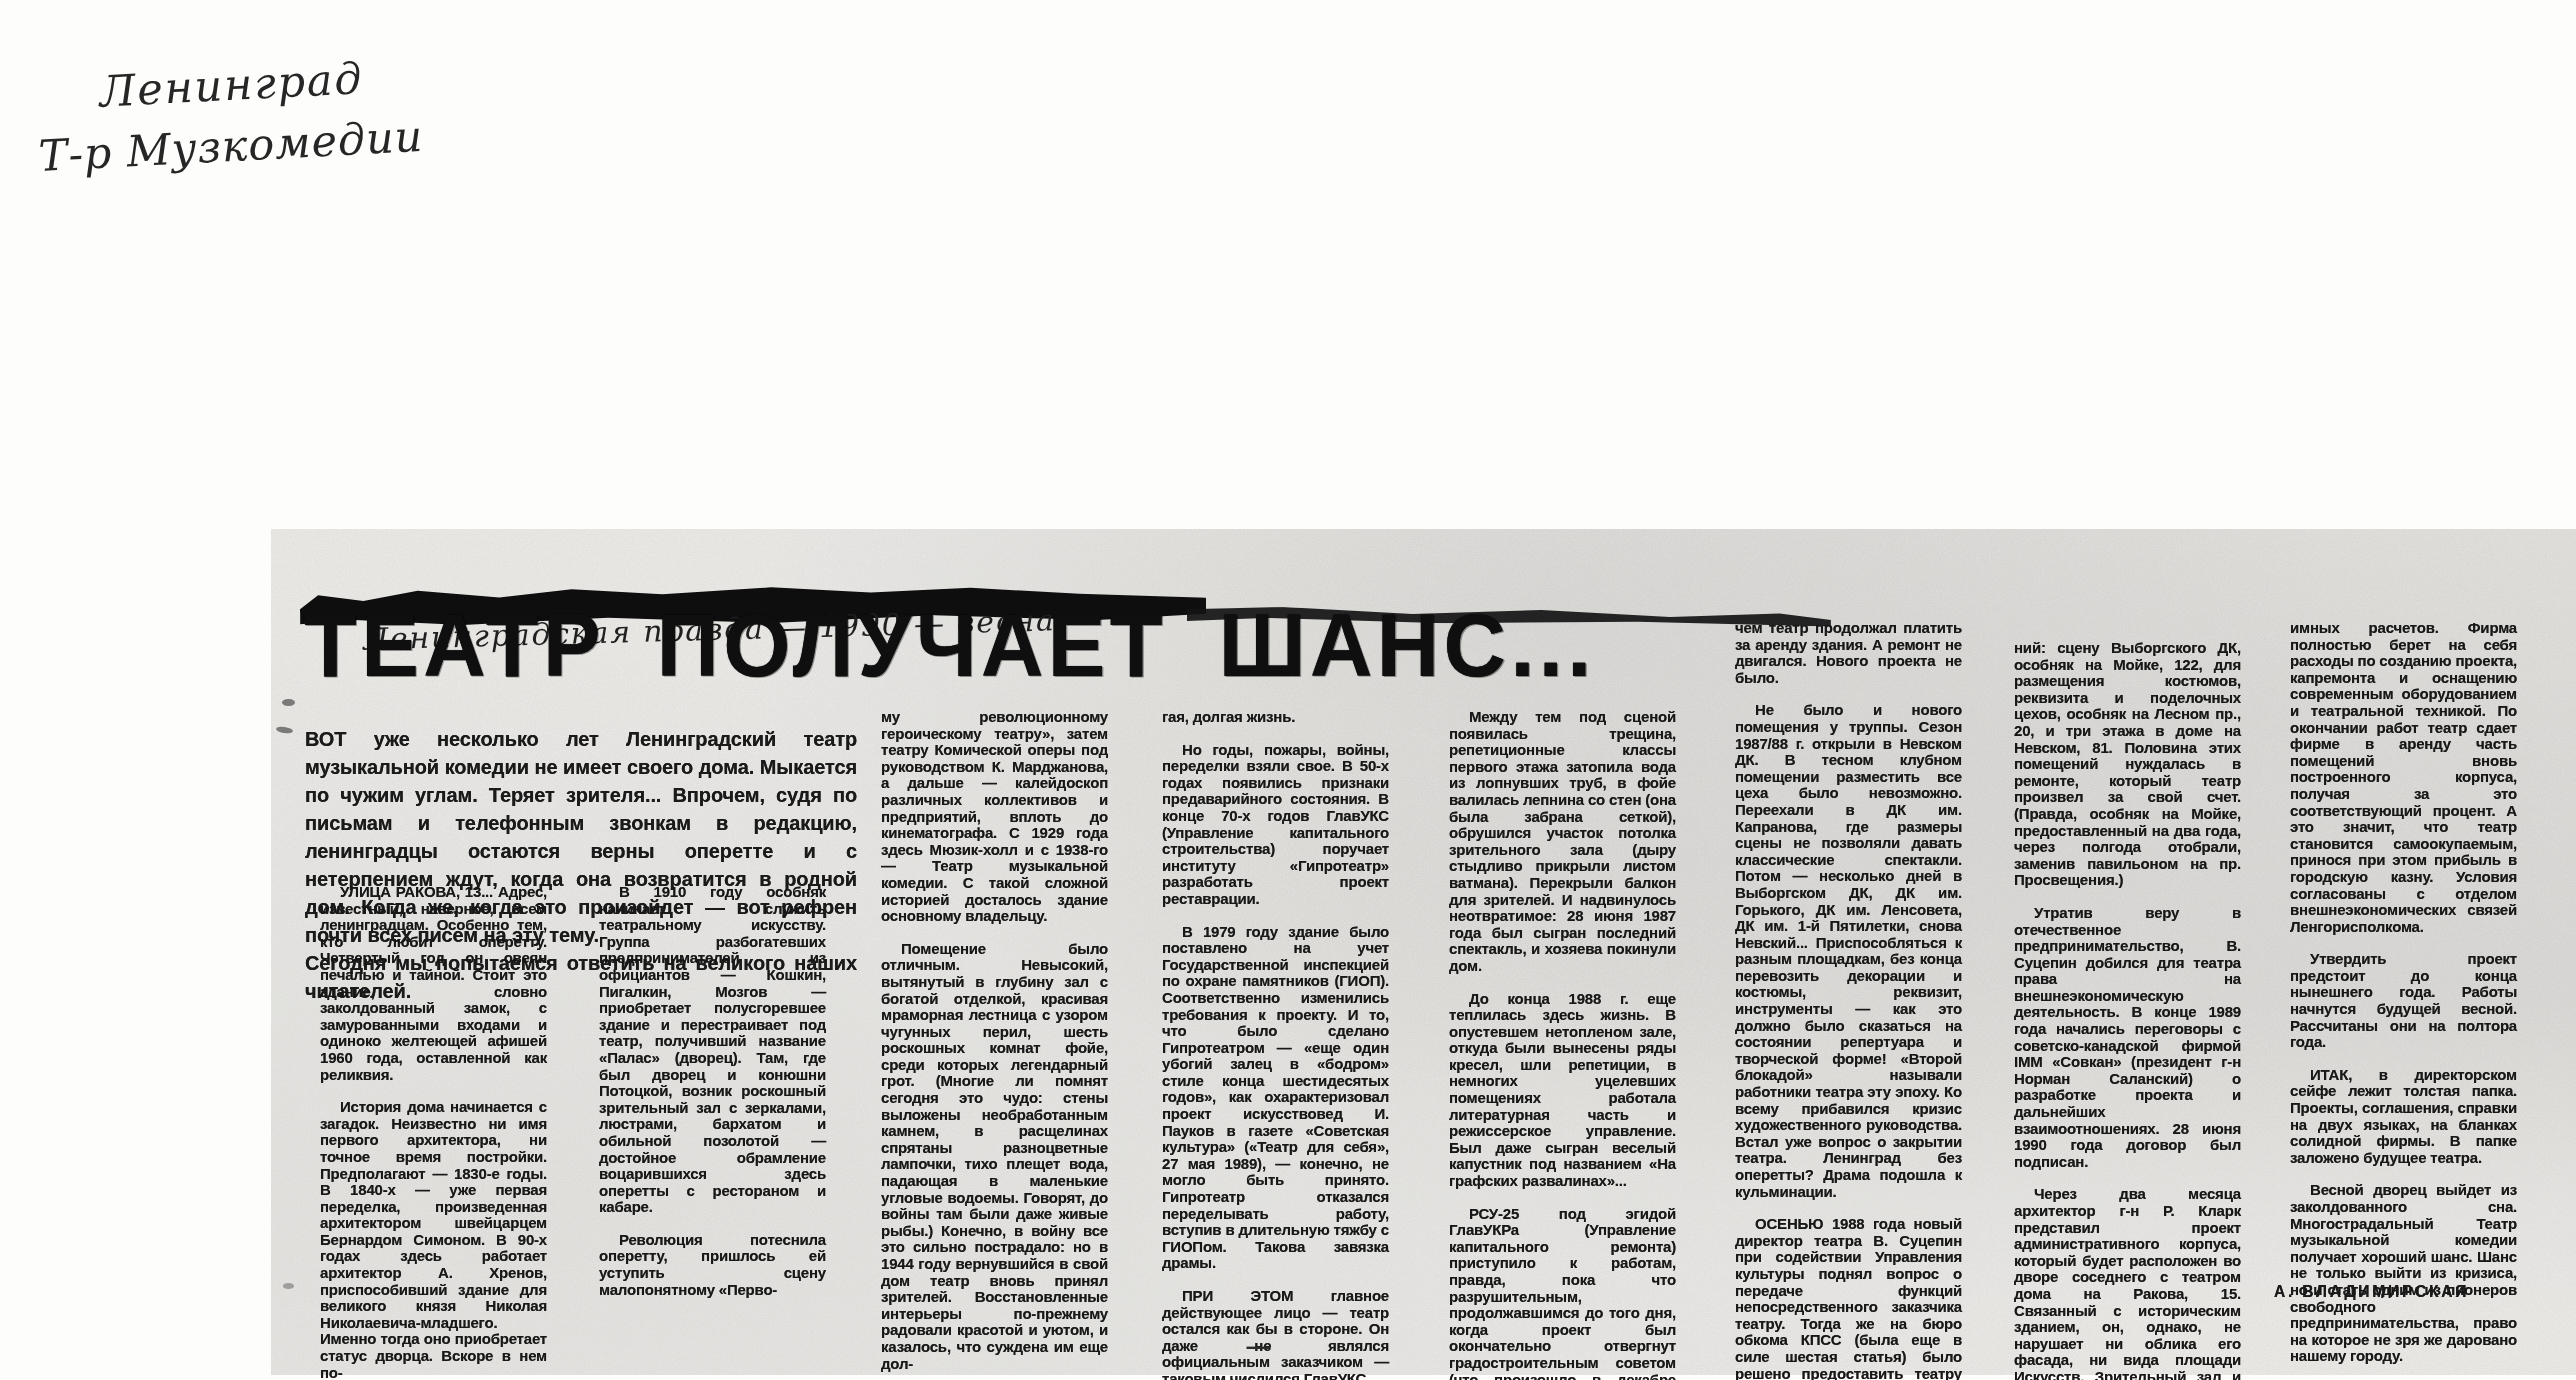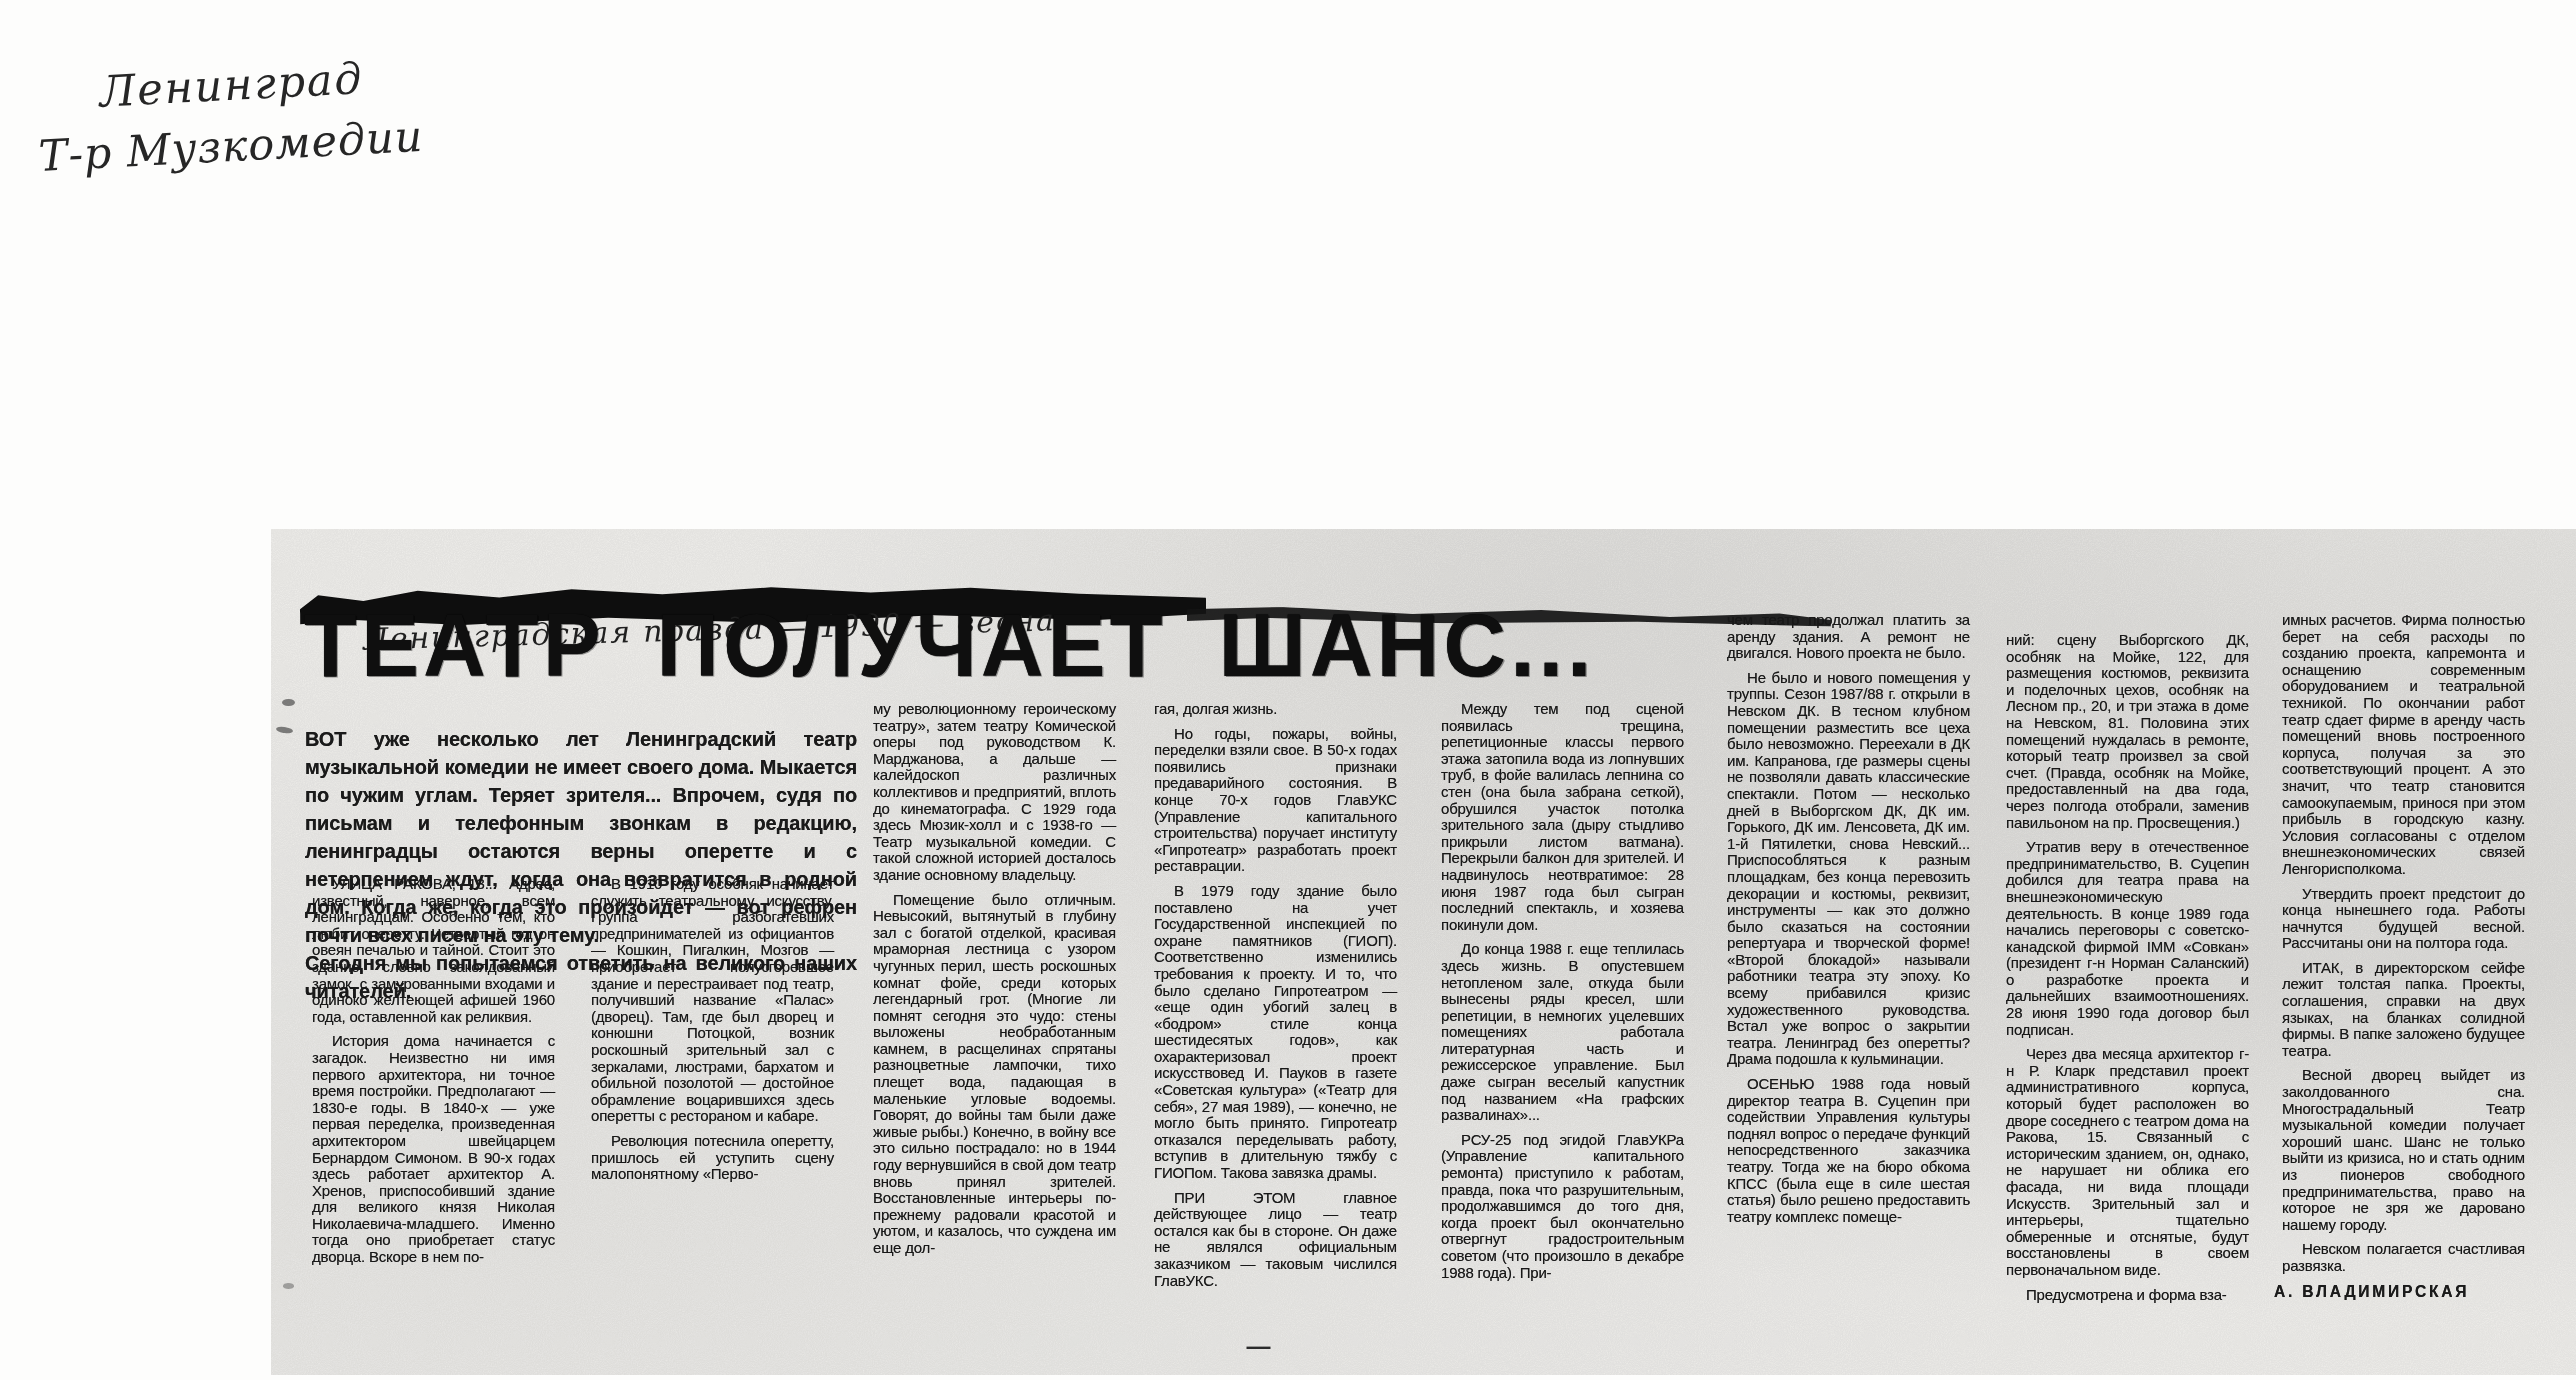--- a/index.html
+++ b/index.html
@@ -42,21 +42,21 @@
             transform:scaleX(.97);transform-origin:left top;
             text-shadow:0 0 0.9px #000,1.4px 0.9px 0 rgba(0,0,0,.35);}
 
   
   .lead{position:absolute;left:305px;top:725px;width:552px;font-weight:bold;font-size:20px;
         line-height:28px;text-align:justify;letter-spacing:-0.1px;
         text-shadow:0 0 0.6px rgba(10,10,10,.8);}
   .lead p{margin:0;}
   .col{position:absolute;width:259px;font-size:15px;line-height:16.6px;text-align:justify;
        letter-spacing:-0.2px;color:#181818;text-shadow:0 0 0.5px rgba(20,20,20,.6);}
-  .col p{margin:8px;}
+  .col p{margin:16px;font-weight:bold;}
   .col p.ind{text-indent:20px;}
   .c1{left:304px;top:868px;height:414px;}
   .c2{left:583px;top:868px;height:414px;}
   .c3{left:865px;top:693px;height:589px;}
   .c4{left:1146px;top:693px;height:589px;}
   .c5{left:1433px;top:693px;height:589px;}
   .c6{left:1719px;top:604px;height:699px;}
   .c7{left:1998px;top:624px;height:699px;}
   .c8{left:2274px;top:604px;height:699px;}
   .end-mark{position:absolute;left:1231px;top:1332px;width:55px;text-align:center;

